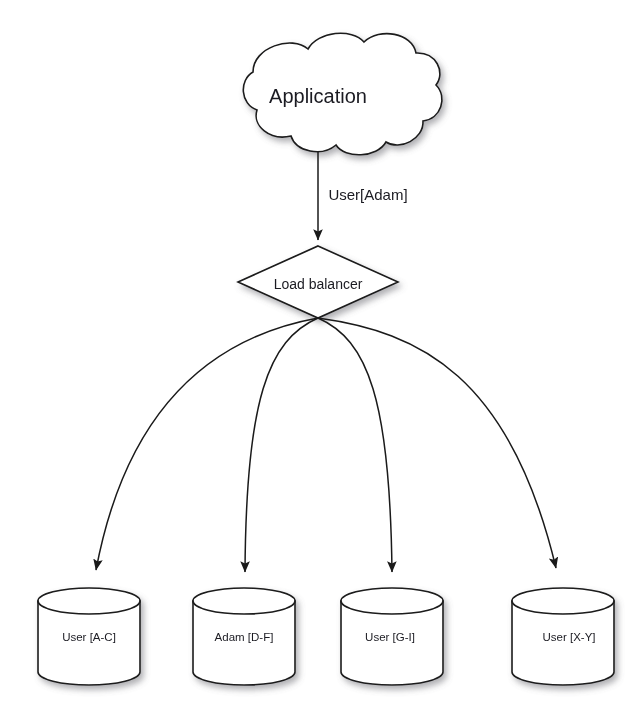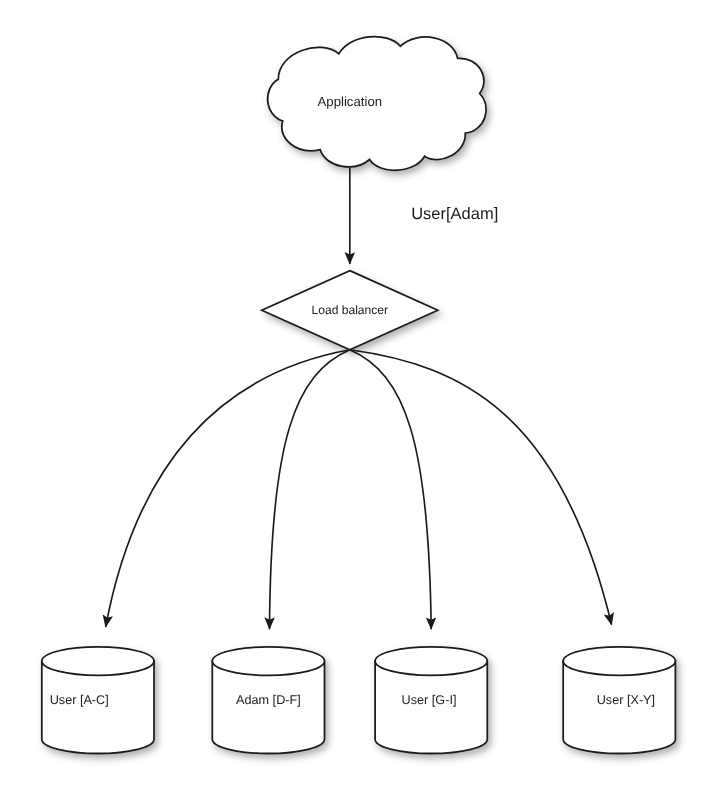--- a/index.html
+++ b/index.html
@@ -43,24 +43,24 @@
     stroke-width: 1.6;
   }
   .node-label {
     position: absolute;
     color: #1b1b22;
     white-space: nowrap;
     text-align: center;
     pointer-events: none;
   }
   .label-cloud {
-    font-size: 12px;
+    font-size: 20px;
   }
   .label-diamond {
-    font-size: 11px;
+    font-size: 14px;
   }
   .label-edge {
     font-size: 15px;
   }
   .label-db {
     font-size: 11.5px;
   }
 </style>
 </head>
 <body>
@@ -123,25 +123,25 @@
       <ellipse class="cyl-top" cx="392" cy="601" rx="51" ry="13"></ellipse>
     </g>
     <g filter="url(#softshadow)">
       <path class="cyl-body" d="M 512 601 L 512 672 A 51 13 0 0 0 614 672 L 614 601 Z"></path>
       <ellipse class="cyl-top" cx="563" cy="601" rx="51" ry="13"></ellipse>
     </g>
   </svg>
 
   <div class="node-label label-cloud" style="left:268px; top:85px; width:100px;">Application</div>
 
-  <div class="node-label label-edge" style="left:283px; top:186px; width:170px; text-align:right;">User[Adam]</div>
+  <div class="node-label label-edge" style="left:283px; top:186px; width:170px; text-align:center;">User[Adam]</div>
 
   <div class="node-label label-diamond" style="left:268px; top:276px; width:100px;">Load balancer</div>
 
-  <div class="node-label label-db" style="left:22px; top:631px; width:100px;">User [A-C]</div>
+  <div class="node-label label-db" style="left:39px; top:631px; width:100px;">User [A-C]</div>
 
   <div class="node-label label-db" style="left:194px; top:631px; width:100px;">Adam [D-F]</div>
 
   <div class="node-label label-db" style="left:342px; top:631px; width:96px;">User [G-I]</div>
 
   <div class="node-label label-db" style="left:513px; top:631px; width:112px;">User [X-Y]</div>
 
 </div>
 
 </body></html>

